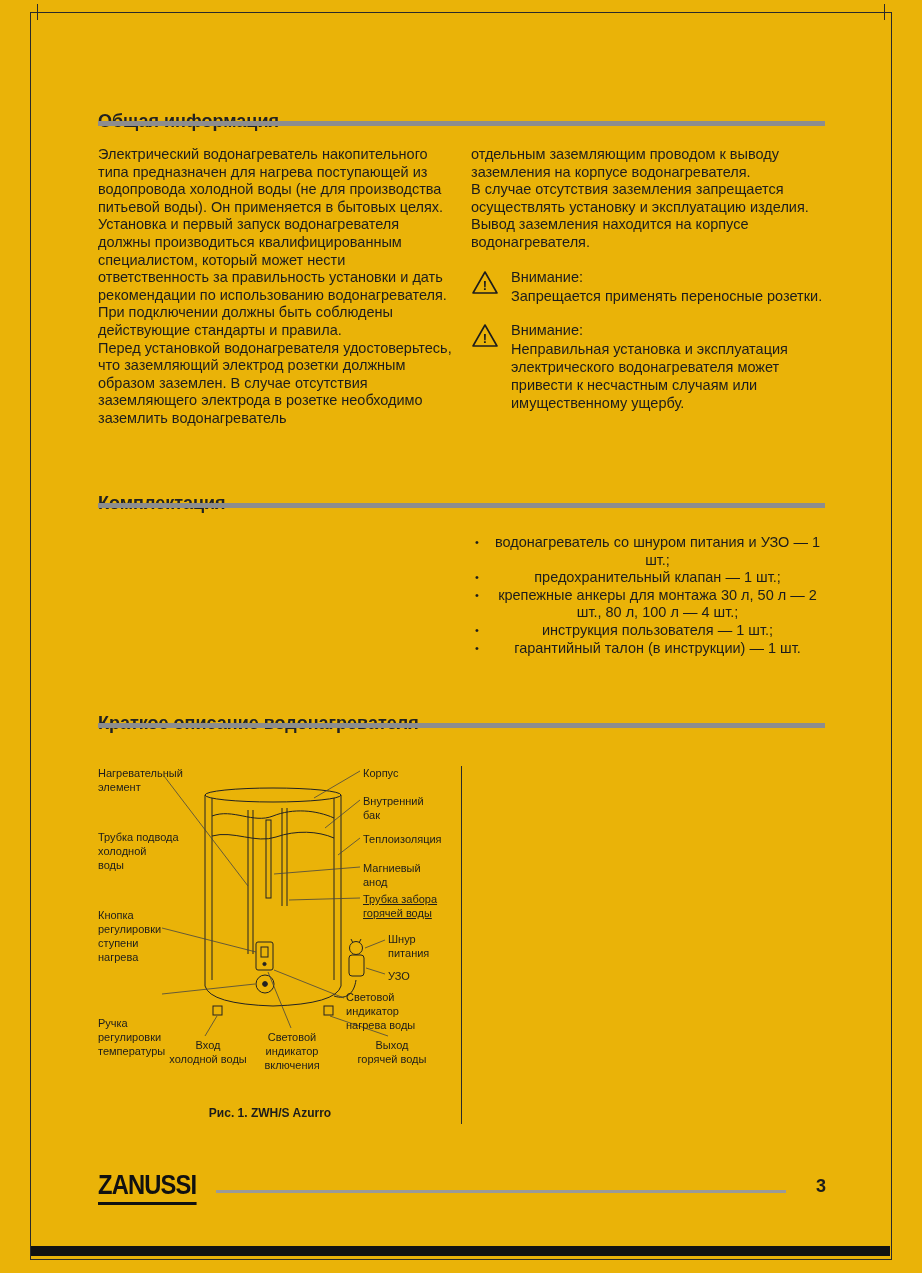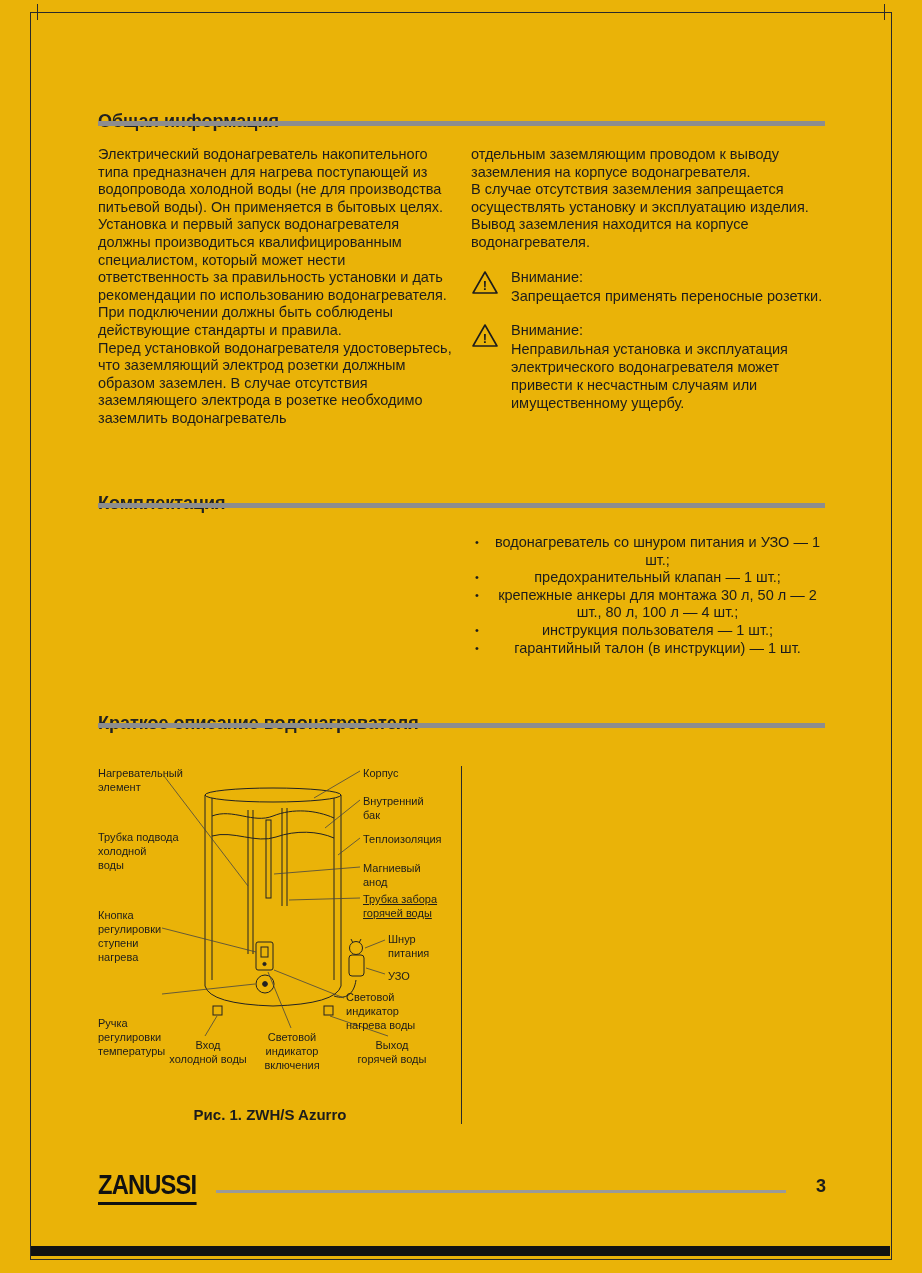--- a/index.html
+++ b/index.html
@@ -27,21 +27,21 @@
   ul.pack-list { margin:0; padding:0; list-style:none; }
   ul.pack-list li { position:relative; padding-left:19px; margin:0;text-align:center; }
   ul.pack-list li::before { content:"•"; position:absolute; left:4px; top:0; font-size:11px; }
 
   .diagram { position:absolute; left:98px; top:758px; width:360px; height:370px; }
   .diagram svg.draw { position:absolute; left:0; top:0; }
   .dlabel { position:absolute; font-size:11px; line-height:14px; white-space:pre-line; }
   .dlabel.center { text-align:center; }
 
   .divider { position:absolute; left:461px; top:766px; width:1px; height:358px; background:#2a2a2a; }
-  .fig-caption { position:absolute; left:160px; top:1106px; width:220px; text-align:center; font-weight:bold; font-size:15px; }
+  .fig-caption { position:absolute; left:160px; top:1106px; width:220px; text-align:center; font-weight:bold; font-size:12px; }
 
   .logo { position:absolute; left:98px; top:1170px; font-size:27px; font-weight:bold; letter-spacing:-1px;
           transform:scaleX(.88); transform-origin:left; color:#111; border-bottom:3px solid #111; padding-bottom:1px; }
   .footer-line { position:absolute; left:216px; top:1190px; width:570px; height:3px; background:#9a9a9a; }
   .page-number { position:absolute; left:796px; top:1176px; width:30px; text-align:right; font-size:18px; font-weight:bold; }
 </style>
 </head>
 <body>
 
 <div class="page">

